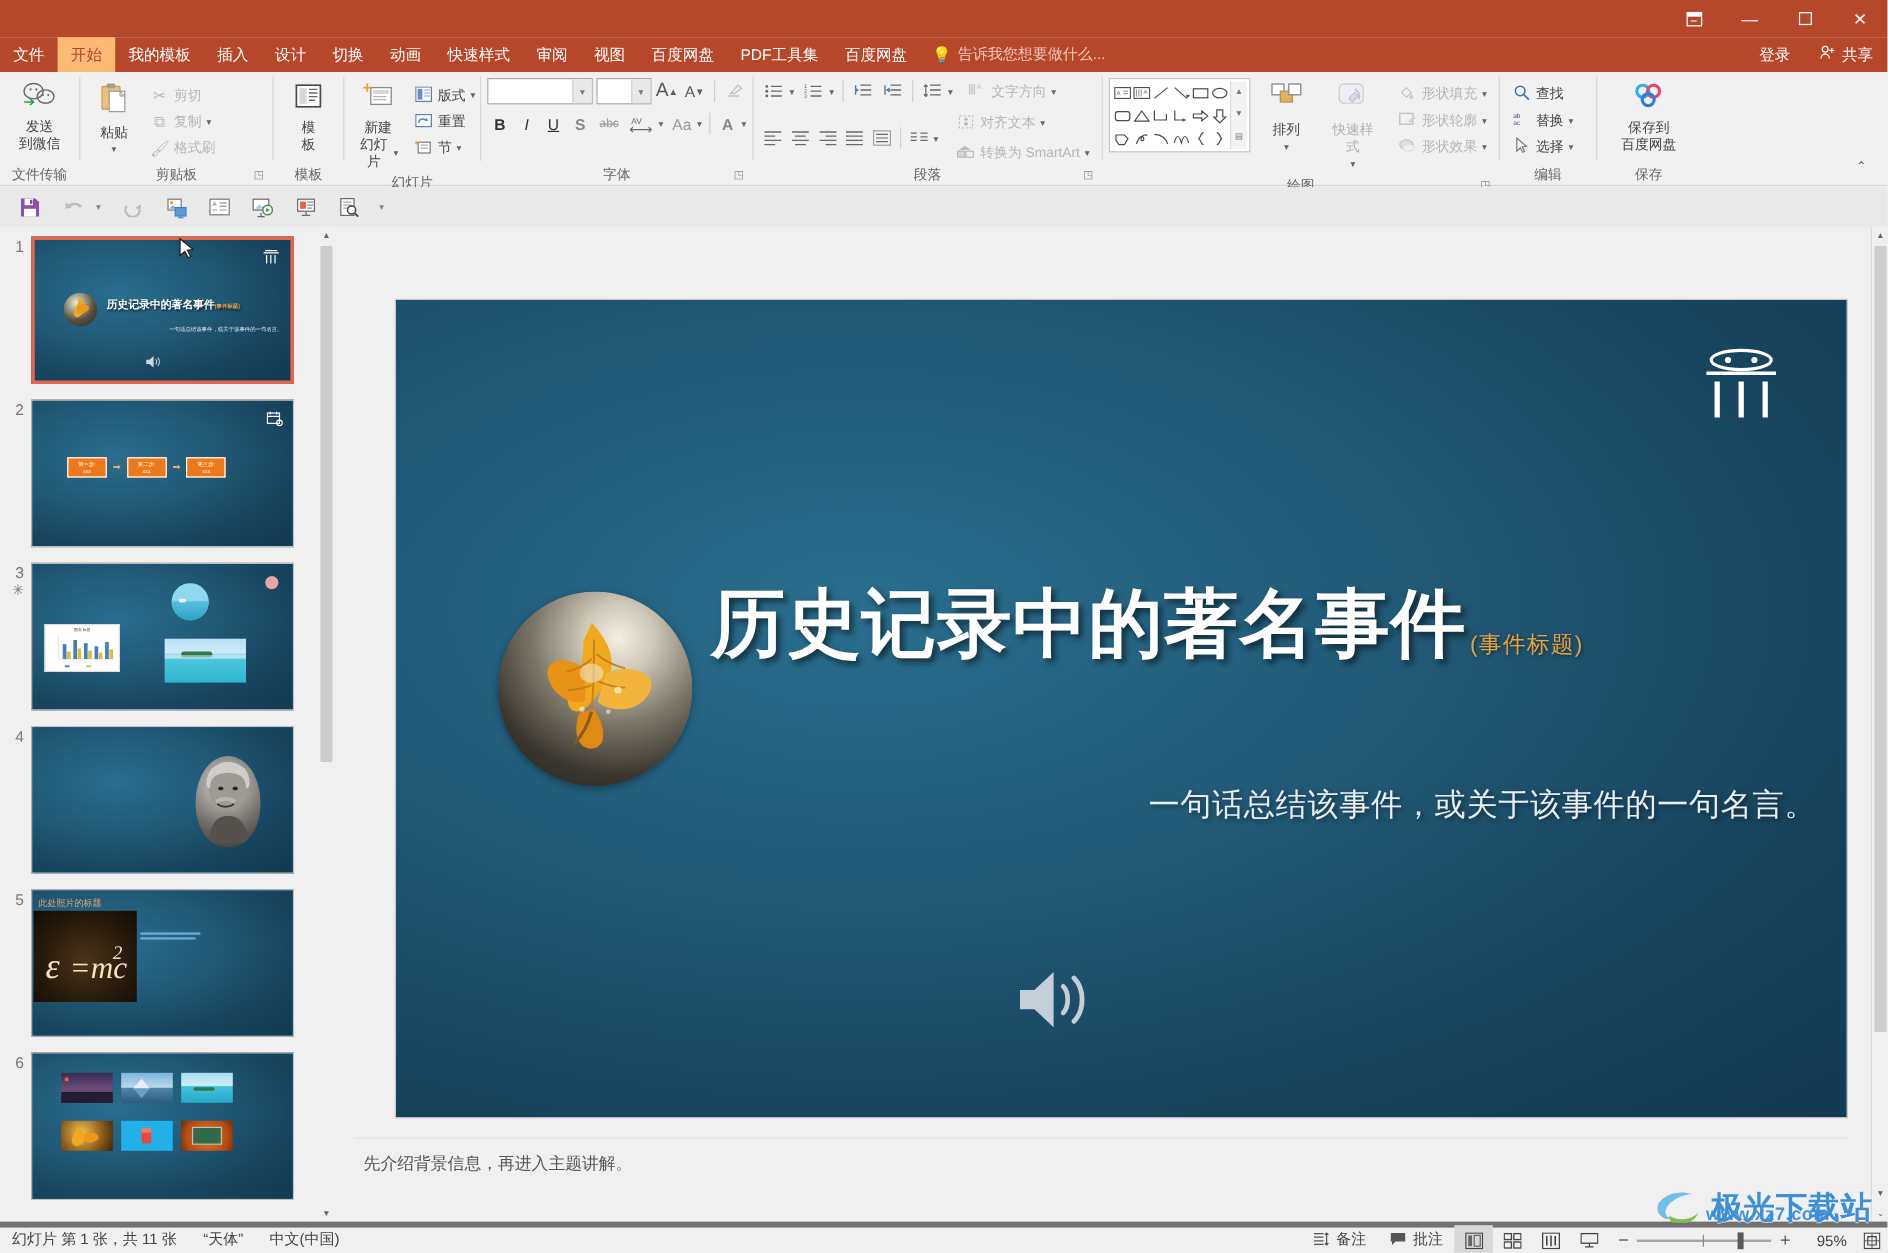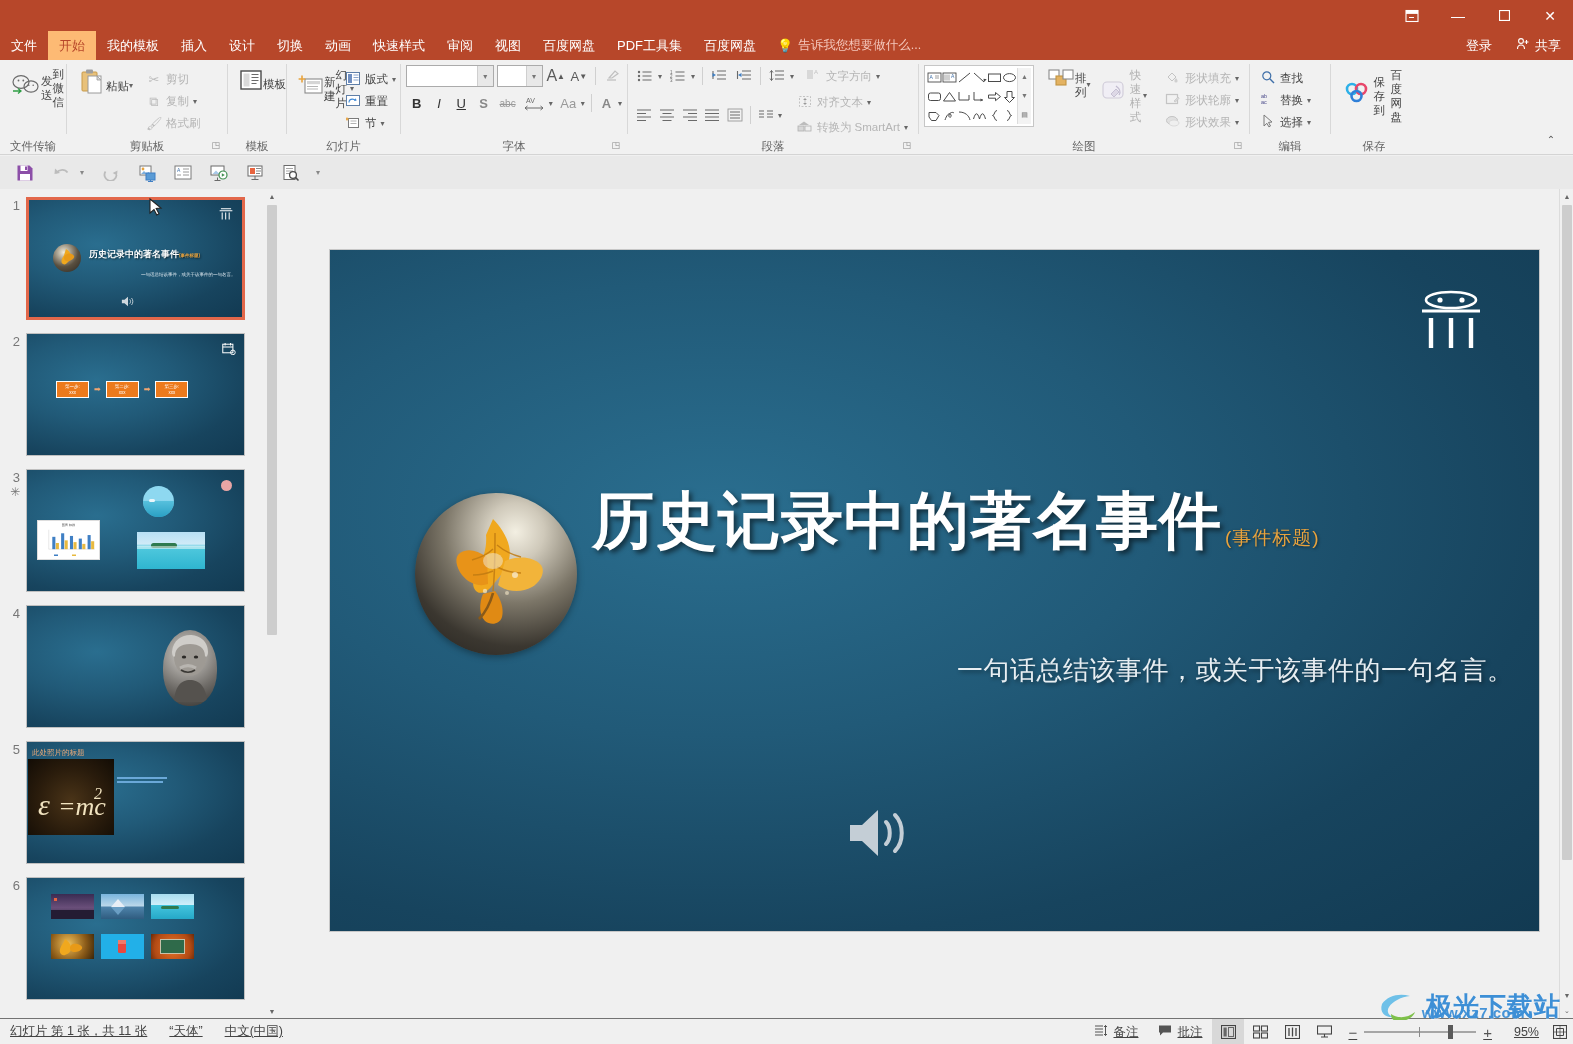--- a/index.html
+++ b/index.html
@@ -60,21 +60,21 @@
   .grp-label {
     height: 16px; line-height: 16px; text-align: center; font-size: 11.5px; color: #666;
     position: relative;
   }
   .grp-label .dlg {
     position: absolute; right: 2px; bottom: 1px; font-size: 9px; color: #8a8a8a;
   }
   .grp-sep { width: 1px; background: #d8d8d8; margin: 4px 0 20px 0; }
 
   .bigbtn {
-    display: flex; flex-direction: row; align-items: center; justify-content: flex-start;
+    display: flex; flex-direction: column; align-items: center; justify-content: flex-start;
     padding: 3px 6px; min-width: 46px; color: #444; font-size: 11.5px; line-height: 14px;
     text-align: center; border-radius: 2px;
   }
   .bigbtn .gl { font-size: 20px; line-height: 24px; margin-bottom: 2px; color: #5a5a5a; }
   .bigbtn.dis { color: #b0b0b0; }
   .bigbtn.dis .gl { color: #bdbdbd; }
   .caret { font-size: 8px; color: #666; }
 
   .smallcol { display: flex; flex-direction: column; gap: 1px; }
   .smbtn {
@@ -209,22 +209,22 @@
     background: #f0f0f0; font-size: 14px; color: #555; padding: 12px 6px 0 8px;
     border-top: 1px solid #e2e2e2;
   }
   .notes-splitter {
     position:absolute; left:295px; top:944px; width:1245px; height:3px;
   }
 
   
   .statusbar {
     position:absolute; left:0; bottom:0; width:1573px; height:26px;
-    background:#f0f0f0; border-top:1px solid #737373;
-    display:flex; font-size:12.5px; color:#444;text-decoration:underline;
+    background:#f0f0f0; border-top:5px solid #737373;
+    display:flex; align-items:center; font-size:12.5px; color:#444;
   }
   .sb-left { display:flex; align-items:center; gap: 22px; padding-left: 10px; }
   .sb-right { margin-left:auto; display:flex; align-items:center; height:26px; }
   .sb-item { display:flex; align-items:center; gap:5px; padding: 0 10px; height:26px; }
   .viewbtn {
     width: 32px; height: 26px; display:flex; align-items:center; justify-content:center;
     font-size: 14px; color:#444;
   }
   .viewbtn.active { background:#d8d8d8; }
   .zoomwrap { display:flex; align-items:center; gap:7px; padding: 0 8px; }
@@ -1206,20 +1206,23 @@
     <div class="vsb" style="right:-14px;top:0;bottom:0;border-left:1px solid #dcdcdc">
       <div class="track"></div>
       <div class="arr" style="top:0">▲</div>
       <div class="thumbbar" style="top:16px;height:655px"></div>
       <div class="arr" style="bottom:16px">▼</div>
       <div class="arr" style="bottom:0">⌄</div>
     </div>
   </div>
 
   <div class="notes-splitter"></div>
+  <div class="notes">
+    <span>先介绍背景信息，再进入主题讲解。</span>
+  </div>
 
   <div class="statusbar">
     <div class="sb-left">
       <span>幻灯片 第 1 张，共 11 张</span>
       <span>“天体”</span>
       <span>中文(中国)</span>
     </div>
     <div class="sb-right">
       <div class="sb-item">
         <span>

